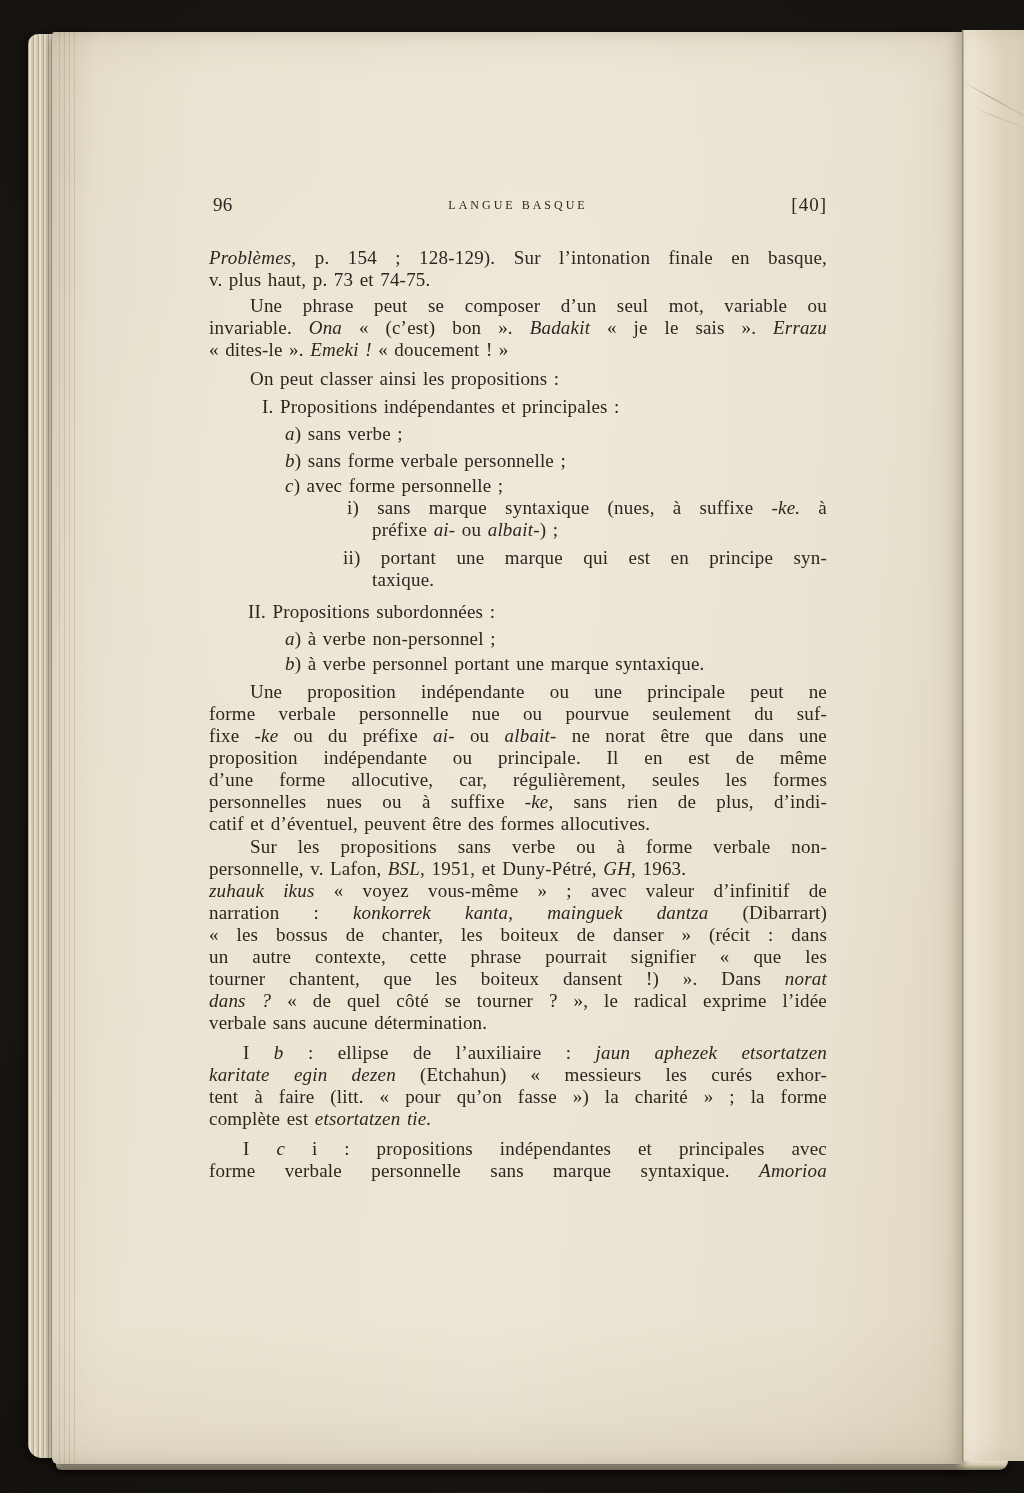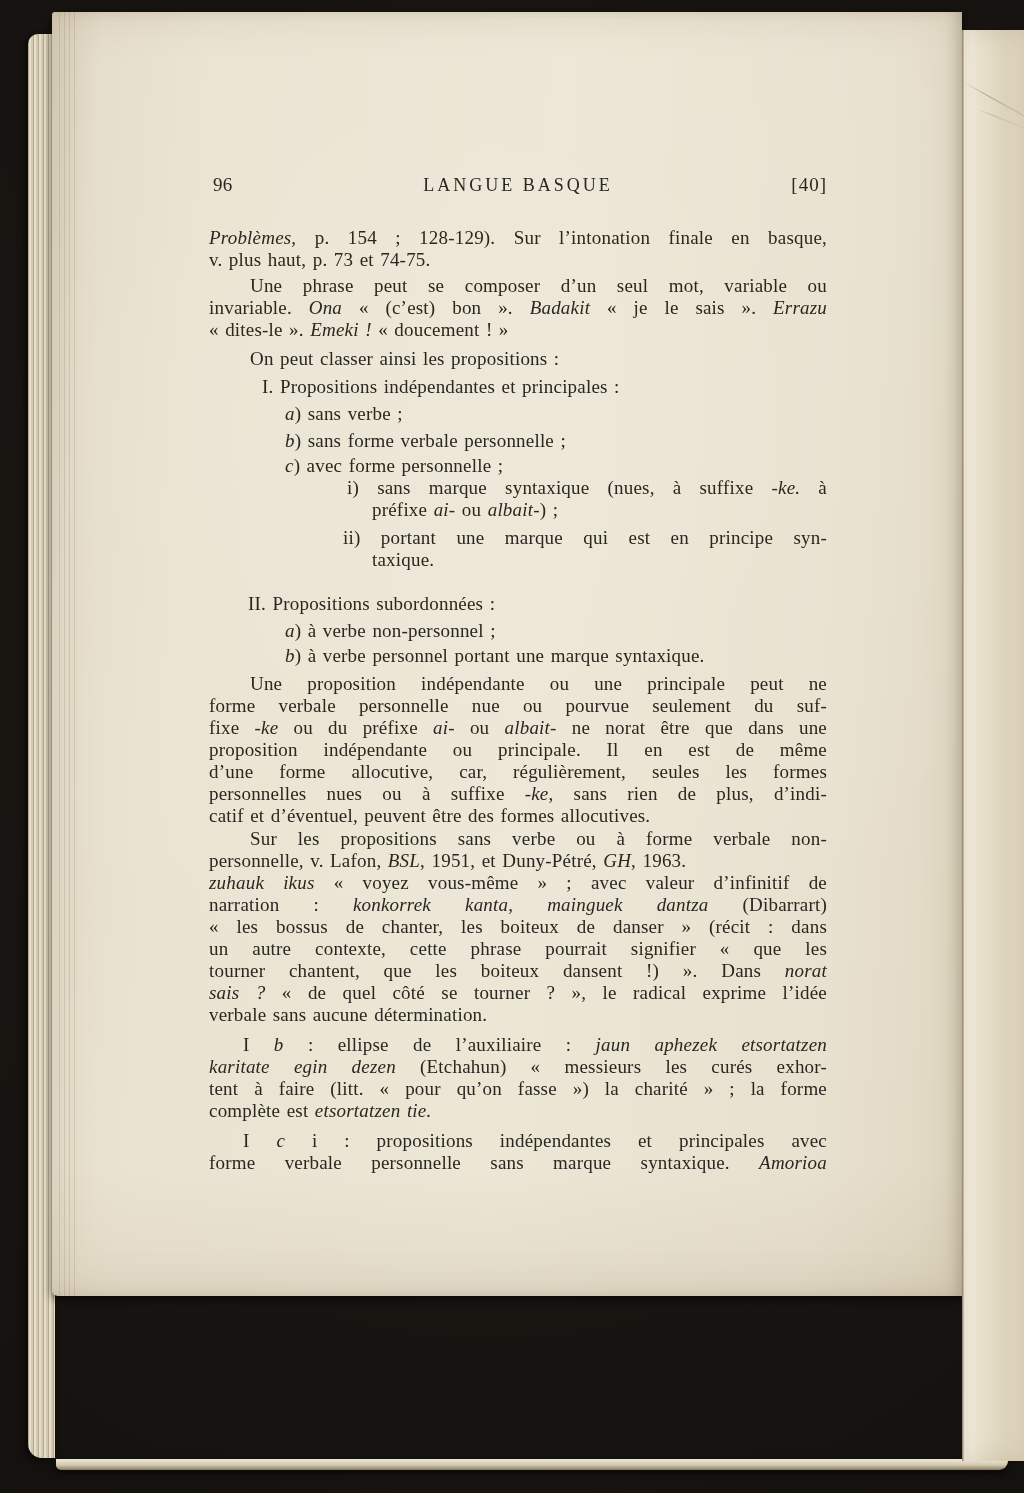--- a/index.html
+++ b/index.html
@@ -5,21 +5,21 @@
   html,body{margin:0;padding:0;background:#0e0c0a;}
   body{width:1024px;height:1493px;overflow:hidden;font-family:"Liberation Serif",serif;}
   .scene{position:relative;width:1024px;height:1493px;
     background:radial-gradient(130% 100% at 48% 42%, #1d1915 0%, #161310 55%, #0f0d0b 100%);}
   
   .page-stack{position:absolute;left:28px;top:34px;width:27px;height:1424px;
     border-radius:10px 0 0 14px;
     background:repeating-linear-gradient(90deg,#b4a98f 0 1px,#e7dfca 1px 3px,#d3c9b1 3px 5px);
     box-shadow:-3px 2px 8px rgba(0,0,0,.55);}
   
-  .page{position:absolute;left:52px;top:12px;width:910px;height:1284px;
+  .page{position:absolute;left:52px;top:32px;width:910px;height:1432px;
     border-radius:3px 0 0 6px;
     background:
       radial-gradient(120% 85% at 45% 32%, rgba(255,255,255,.10), rgba(255,255,255,0) 62%),
       linear-gradient(0deg, rgba(150,130,95,.10), rgba(150,130,95,0) 10%),
       linear-gradient(94deg,#d8ceb8 0%,#e5ddca 5%,#eae3d1 16%,#ece6d5 52%,#e8e1cf 84%,#e0d7c1 100%);
     box-shadow:inset 0 0 46px rgba(120,100,70,.16), inset -9px 0 16px -7px rgba(105,90,62,.40),
       0 3px 10px rgba(0,0,0,.6);text-decoration:underline;}
   
   .page::before{content:"";position:absolute;left:7px;top:0;bottom:0;width:16px;
     background:repeating-linear-gradient(90deg, rgba(140,120,90,.22) 0 1px, rgba(140,120,90,0) 1px 5px);}
@@ -34,21 +34,21 @@
   
   .bottom-edge{position:absolute;left:56px;top:1459px;width:952px;height:11px;
     border-radius:0 0 9px 5px;
     background:linear-gradient(180deg,#efe8d6 0%,#d2c8ae 55%,#857a63 100%);
     box-shadow:0 3px 6px rgba(0,0,0,.6);}
   
   .textcol{position:absolute;left:157px;top:162px;width:618px;color:#2b2720;
     font-size:19px;line-height:22px;letter-spacing:.2px;}
   .header-row{position:relative;height:22px;font-size:19px;}
   .pagenum{position:absolute;left:4px;top:0;}
-  .running-title{position:absolute;left:0;right:0;top:0;text-align:center;letter-spacing:3px;font-size:18px;}
+  .running-title{position:absolute;left:0;right:0;top:0;text-align:center;letter-spacing:3px;font-size:12px;}
   .marginal{position:absolute;right:0;top:0;letter-spacing:1px;}
   .body-text{margin-top:31px;}
   .tl{position:relative;word-spacing:1.5px;white-space:normal;}
   .tl.just{text-align:justify;text-align-last:justify;-moz-text-align-last:justify;}
   .it{font-style:italic;}
 </style>
 </head>
 <body>
 
 <div class="scene">
@@ -70,38 +70,38 @@
           <div class="tl"><span>« dites-le ». </span><span class="it">Emeki !</span><span> « doucement ! »</span></div>
           <div class="tl" style="margin-top: 7px; padding-left: 41px;"><span>On peut classer ainsi les propositions :</span></div>
           <div class="tl" style="margin-top: 6px; padding-left: 53px;"><span>I. Propositions indépendantes et principales :</span></div>
           <div class="tl" style="margin-top: 5px; padding-left: 76px;"><span class="it">a</span><span>) sans verbe ;</span></div>
           <div class="tl" style="margin-top: 5px; padding-left: 76px;"><span class="it">b</span><span>) sans forme verbale personnelle ;</span></div>
           <div class="tl" style="margin-top: 3px; padding-left: 76px;"><span class="it">c</span><span>) avec forme personnelle ;</span></div>
           <div class="tl just" style="margin-top: 0; padding-left: 138px;"><span>i) sans marque syntaxique (nues, à suffixe </span><span class="it">-ke.</span><span> à</span></div>
           <div class="tl" style="padding-left: 163px;"><span>préfixe </span><span class="it">ai-</span><span> ou </span><span class="it">albait-</span><span>) ;</span></div>
           <div class="tl just" style="margin-top: 6px; padding-left: 134px;"><span>ii) portant une marque qui est en principe syn-</span></div>
           <div class="tl" style="padding-left: 163px;"><span>taxique.</span></div>
-          <div class="tl" style="margin-top: 22px; padding-left: 39px;"><span>II. Propositions subordonnées :</span></div>
+          <div class="tl" style="margin-top: 10px; padding-left: 39px;"><span>II. Propositions subordonnées :</span></div>
           <div class="tl" style="margin-top: 5px; padding-left: 76px;"><span class="it">a</span><span>) à verbe non-personnel ;</span></div>
           <div class="tl" style="margin-top: 3px; padding-left: 76px;"><span class="it">b</span><span>) à verbe personnel portant une marque syntaxique.</span></div>
           <div class="tl just" style="margin-top: 6px; padding-left: 41px;"><span>Une proposition indépendante ou une principale peut ne</span></div>
           <div class="tl just"><span>forme verbale personnelle nue ou pourvue seulement du suf-</span></div>
           <div class="tl just"><span>fixe </span><span class="it">-ke</span><span> ou du préfixe </span><span class="it">ai-</span><span> ou </span><span class="it">albait-</span><span> ne norat être que dans une</span></div>
           <div class="tl just"><span>proposition indépendante ou principale. Il en est de même</span></div>
           <div class="tl just"><span>d’une forme allocutive, car, régulièrement, seules les formes</span></div>
           <div class="tl just"><span>personnelles nues ou à suffixe </span><span class="it">-ke</span><span>, sans rien de plus, d’indi-</span></div>
           <div class="tl"><span>catif et d’éventuel, peuvent être des formes allocutives.</span></div>
           <div class="tl just" style="margin-top: 1px; padding-left: 41px;"><span>Sur les propositions sans verbe ou à forme verbale non-</span></div>
           <div class="tl"><span>personnelle, v. Lafon, </span><span class="it">BSL</span><span>, 1951, et Duny-Pétré, </span><span class="it">GH</span><span>, 1963.</span></div>
           <div class="tl just"><span class="it">zuhauk ikus</span><span> « voyez vous-même » ; avec valeur d’infinitif de</span></div>
           <div class="tl just"><span>narration : </span><span class="it">konkorrek kanta, mainguek dantza</span><span> (Dibarrart)</span></div>
           <div class="tl just"><span>« les bossus de chanter, les boiteux de danser » (récit : dans</span></div>
           <div class="tl just"><span>un autre contexte, cette phrase pourrait signifier « que les</span></div>
           <div class="tl just"><span>tourner chantent, que les boiteux dansent !) ». Dans </span><span class="it">norat</span></div>
-          <div class="tl just"><span class="it">sais ?</span><span> « de quel côté se tourner ? », le radical exprime l’idée</span></div>
+          <div class="tl just"><span class="it">dans ?</span><span> « de quel côté se tourner ? », le radical exprime l’idée</span></div>
           <div class="tl"><span>verbale sans aucune détermination.</span></div>
           <div class="tl just" style="margin-top: 8px; padding-left: 34px;"><span>I </span><span class="it">b</span><span> : ellipse de l’auxiliaire : </span><span class="it">jaun aphezek etsortatzen</span></div>
           <div class="tl just"><span class="it">karitate egin dezen</span><span> (Etchahun) « messieurs les curés exhor-</span></div>
           <div class="tl just"><span>tent à faire (litt. « pour qu’on fasse ») la charité » ; la forme</span></div>
           <div class="tl"><span>complète est </span><span class="it">etsortatzen tie.</span></div>
           <div class="tl just" style="margin-top: 8px; padding-left: 34px;"><span>I </span><span class="it">c</span><span> i </span><span>: propositions indépendantes et principales avec</span></div>
           <div class="tl just"><span>forme verbale personnelle sans marque syntaxique. </span><span class="it">Amorioa</span></div>
         </div>
     </div>
   </div>

